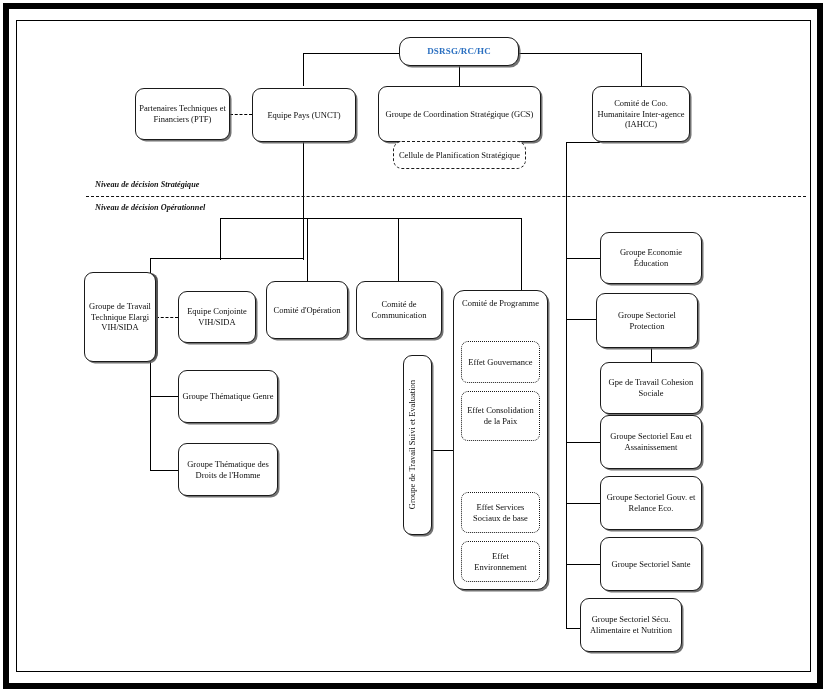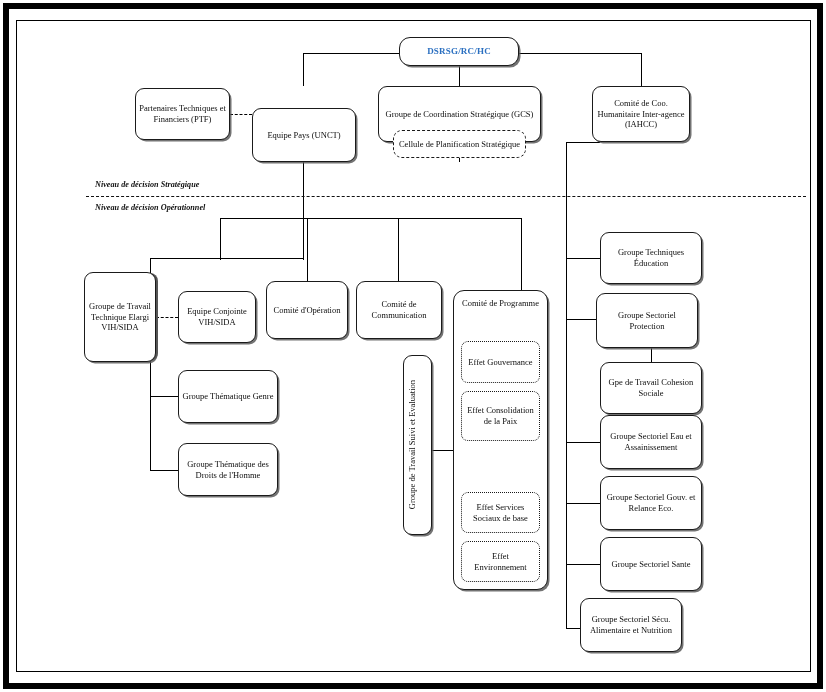--- a/index.html
+++ b/index.html
@@ -135,29 +135,29 @@
     <div class="nivlabel" style="left:95px;top:203px;">Niveau de décision Opérationnel</div>
 
     <div class="box root" style="left:399px;top:37px;width:120px;height:29px;">
       <span class="lbl">DSRSG/RC/HC</span>
     </div>
 
     <div class="box" style="left:135px;top:88px;width:95px;height:52px;">
       <span class="lbl">Partenaires Techniques et Financiers (PTF)</span>
     </div>
 
-    <div class="box" style="left:252px;top:88px;width:104px;height:54px;margin-top:20px;">
+    <div class="box" style="left:252px;top:88px;width:104px;height:54px;">
       <span class="lbl">Equipe Pays (UNCT)</span>
     </div>
 
     <div class="box" style="left:378px;top:86px;width:163px;height:56px;">
       <span class="lbl">Groupe de Coordination Stratégique (GCS)</span>
     </div>
 
-    <div class="box dashed" style="left:393px;top:130px;width:133px;height:28px;text-align:center;">
+    <div class="box dashed" style="left:393px;top:141px;width:133px;height:28px;text-align:center;">
       <span class="lbl">Cellule de Planification Stratégique</span>
     </div>
 
     <div class="box double" style="left:84px;top:272px;width:72px;height:90px;">
       <span class="lbl">Groupe de Travail Technique Elargi VIH/SIDA</span>
     </div>
 
     <div class="box" style="left:592px;top:86px;width:98px;height:56px;">
       <span class="lbl">Comité de Coo. Humanitaire Inter-agence (IAHCC)</span>
     </div>
@@ -197,21 +197,21 @@
 
     <div class="box" style="left:178px;top:370px;width:100px;height:53px;">
       <span class="lbl">Groupe Thématique Genre</span>
     </div>
 
     <div class="box" style="left:178px;top:443px;width:100px;height:53px;">
       <span class="lbl">Groupe Thématique des Droits de l'Homme</span>
     </div>
 
     <div class="box" style="left:600px;top:232px;width:102px;height:52px;">
-      <span class="lbl">Groupe Techniques Éducation</span>
+      <span class="lbl">Groupe Economie Éducation</span>
     </div>
     <div class="box" style="left:596px;top:293px;width:102px;height:55px;align-items:center;">
       <span class="lbl">Groupe Sectoriel Protection</span>
     </div>
     <div class="box" style="left:600px;top:362px;width:102px;height:52px;">
       <span class="lbl">Gpe de Travail Cohesion Sociale</span>
     </div>
     <div class="box" style="left:600px;top:415px;width:102px;height:54px;">
       <span class="lbl">Groupe Sectoriel Eau et Assainissement</span>
     </div>

